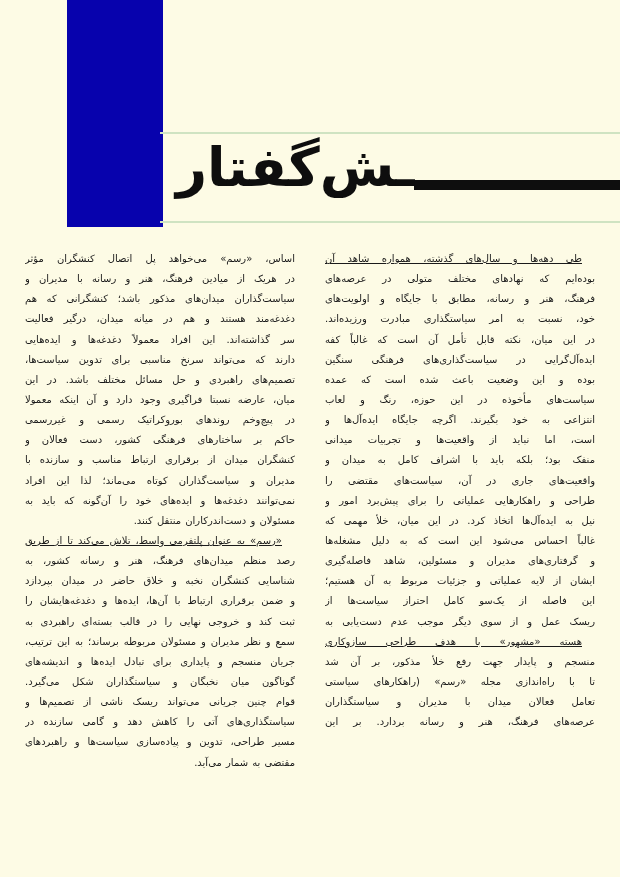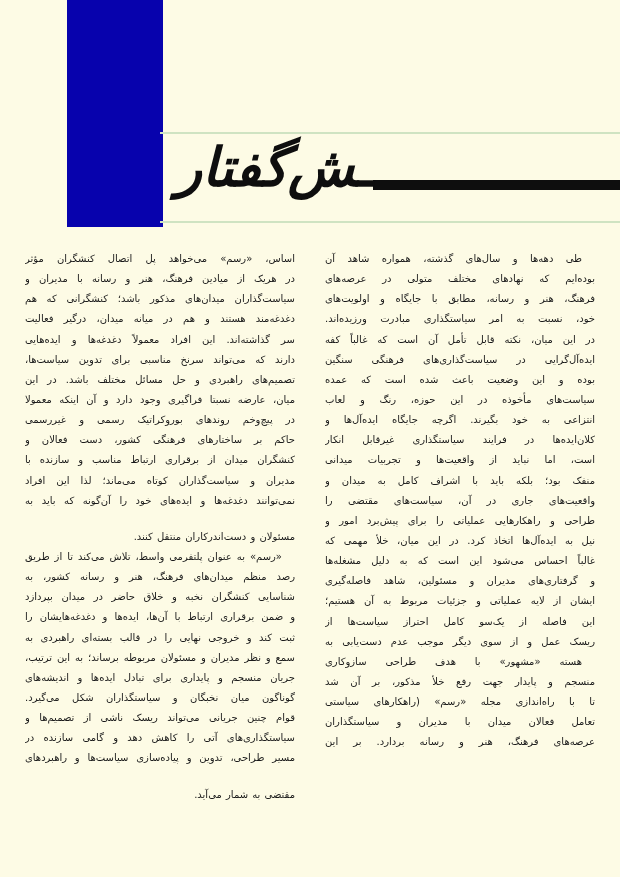--- a/index.html
+++ b/index.html
@@ -13,43 +13,43 @@
   }
   .accent-block{
     position:absolute;left:67px;top:0;width:96px;height:227px;
     background:var(--accent);
   }
   .hairline{position:absolute;height:2px;background:var(--rule);}
   .hairline-top{top:132px;left:160px;right:0;}
   .hairline-bottom{top:221px;left:160px;right:0;}
   .title-row{
     position:absolute;top:140px;left:170px;right:0;height:84px;
-    display:flex;direction:rtl;align-items:flex-start;font-style:italic;
+    display:flex;direction:rtl;align-items:flex-start;
   }
   .kashida-bar{
     flex:1 1 auto;min-width:30px;height:10px;margin-top:40px;
     background:var(--title-ink);
   }
   .page-title{
     margin:0;padding:0 0 0 6px;flex:0 0 auto;
     font-size:54px;line-height:1.05;font-weight:bold;color:var(--title-ink);
     white-space:nowrap;letter-spacing:-1px;
   }
   .columns{
     position:absolute;top:249px;left:25px;width:570px;
     display:flex;direction:rtl;gap:30px;color:var(--ink);
   }
   .col{width:270px;direction:rtl;}
   .line{
     font-size:10px;line-height:20.15px;height:20.15px;overflow:hidden;
     text-align:justify;text-align-last:justify;
     word-spacing:1px;
   }
-  .line-end{text-align:right;text-align-last:right;margin-top:16px;}
-  .line-indent{text-indent:13px;}
+  .line-end{text-align:right;text-align-last:right;}
+  .line-indent{text-indent:13px;text-decoration:underline;}
 </style>
 </head>
 <body>
 
 <div class="accent-block"></div>
 
 <div class="hairline hairline-top"></div>
 <div class="hairline hairline-bottom"></div>
 
 <div class="title-row">
@@ -61,21 +61,20 @@
   <div class="col">
       <div class="line line-indent">طی دهه‌ها و سال‌های گذشته، همواره شاهد آن</div>
       <div class="line">بوده‌ایم که نهادهای مختلف متولی در عرصه‌های</div>
       <div class="line">فرهنگ، هنر و رسانه، مطابق با جایگاه و اولویت‌های</div>
       <div class="line">خود، نسبت به امر سیاستگذاری مبادرت ورزیده‌اند.</div>
       <div class="line">در این میان، نکته قابل تأمل آن است که غالباً کفه</div>
       <div class="line">ایده‌آل‌گرایی در سیاست‌گذاری‌های فرهنگی سنگین</div>
       <div class="line">بوده و این وضعیت باعث شده است که عمده</div>
       <div class="line">سیاست‌های مأخوذه در این حوزه، رنگ و لعاب</div>
       <div class="line">انتزاعی به خود بگیرند. اگرچه جایگاه ایده‌آل‌ها و</div>
-      <div class="line">کلان‌ایده‌ها در فرایند سیاستگذاری غیرقابل انکار</div>
       <div class="line">است، اما نباید از واقعیت‌ها و تجربیات میدانی</div>
       <div class="line">منفک بود؛ بلکه باید با اشراف کامل به میدان و</div>
       <div class="line">واقعیت‌های جاری در آن، سیاست‌های مقتضی را</div>
       <div class="line">طراحی و راهکارهایی عملیاتی را برای پیش‌برد امور و</div>
       <div class="line">نیل به ایده‌آل‌ها اتخاذ کرد. در این میان، خلأ مهمی که</div>
       <div class="line">غالباً احساس می‌شود این است که به دلیل مشغله‌ها</div>
       <div class="line">و گرفتاری‌های مدیران و مسئولین، شاهد فاصله‌گیری</div>
       <div class="line">ایشان از لایه عملیاتی و جزئیات مربوط به آن هستیم؛</div>
       <div class="line">این فاصله از یک‌سو کامل احتراز سیاست‌ها از</div>
       <div class="line">ریسک عمل و از سوی دیگر موجب عدم دست‌یابی به</div>

